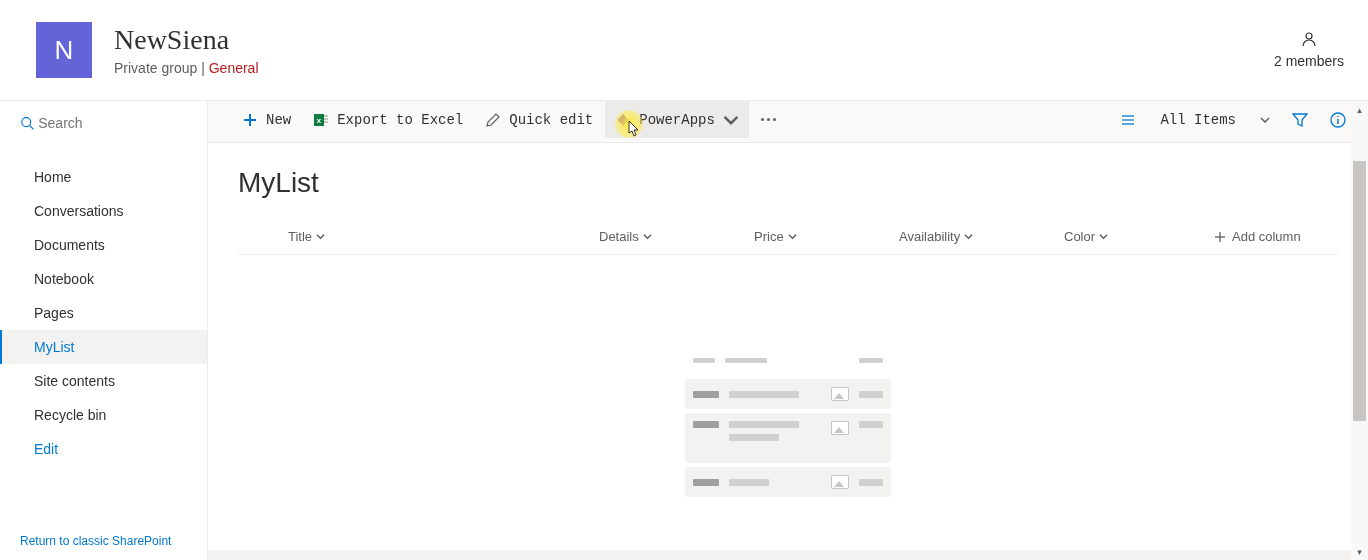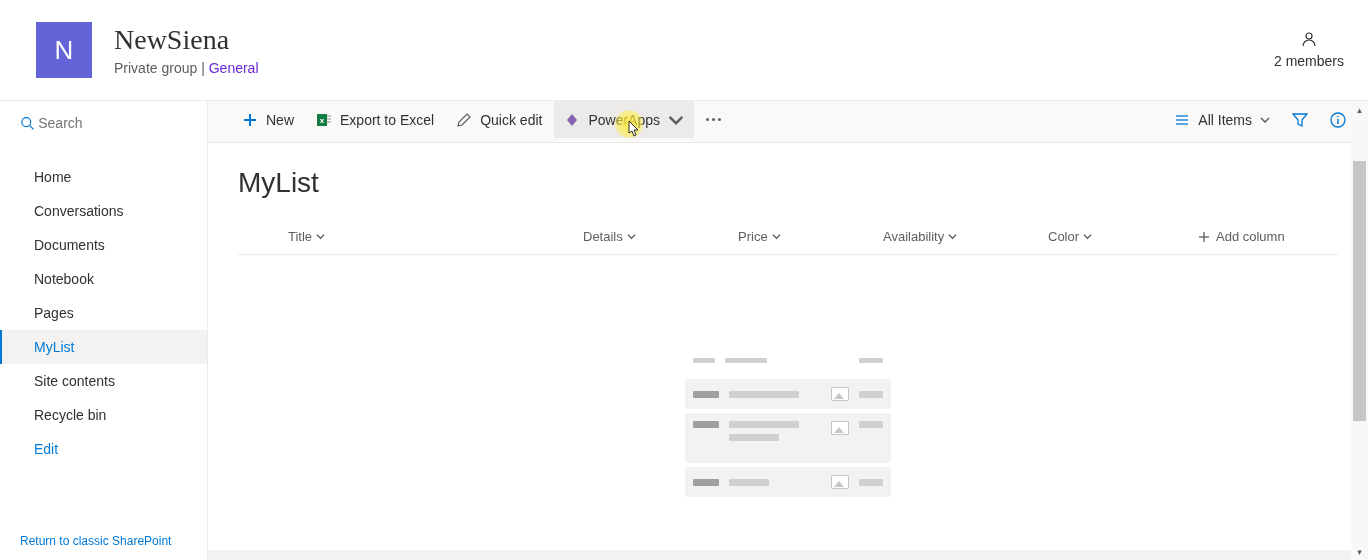--- a/index.html
+++ b/index.html
@@ -30,21 +30,21 @@
       display: flex;
       align-items: center;
       justify-content: center;
       font-size: 26px;
       font-weight: 300;
       margin-right: 22px;
     }
     .site-info { flex: 1; }
     .site-title { font-size: 28px; font-weight: 300; color: #323130; font-family: Liberation Serif, serif; }
     .site-meta { font-size: 14px; color: #605e5c; margin-top: 4px; }
-    .site-meta .classification { color: #6d28d9; }
+    .site-meta .classification { color: #b91c1c; }
     .members { display: flex; align-items: center; gap: 6px; color: #323130; font-size: 14px; flex-direction: column; }
     .members svg { width: 16px; height: 16px; }
 
     
     .main-wrap { display: flex; height: calc(100% - 101px); }
 
     
     .leftnav {
       width: 208px;
       border-right: 1px solid #edebe9;
@@ -94,40 +94,41 @@
 
     
     .cmdbar {
       display: flex;
       align-items: center;
       height: 42px;
       padding: 0 12px 4px 24px;
       background: #faf9f8;
       border-bottom: 1px solid #edebe9;
       gap: 2px;
+      font-family: Liberation Mono, monospace;
     }
     .cmdbar .cmd {
       display: flex;
       align-items: center;
       gap: 8px;
       padding: 0 10px;
       height: 100%;
       cursor: pointer;
       font-size: 14px;
       color: #323130;
       position: relative;
     }
     .cmdbar .cmd.hover { background: #edebe9; }
     .cmdbar .cmd svg { width: 16px; height: 16px; }
     .cmd .chev { width: 10px; height: 10px; }
     .cmdbar-spacer { flex: 1; }
     .cmdbar .right-cmd {
       display: flex;
       align-items: center;
-      gap: 8px;
+      gap: 24px;
       padding: 0 10px;
       height: 100%;
       cursor: pointer;
     }
     .overflow-dots { display: flex; gap: 3px; padding: 0 10px; }
     .overflow-dots span { width: 3px; height: 3px; background: #605e5c; border-radius: 50%; }
 
     
     .cursor-highlight {
       position: absolute;
@@ -146,21 +147,21 @@
       display: flex;
       border-bottom: 1px solid #edebe9;
       padding: 10px 0;
       font-size: 13px;
       color: #605e5c;
     }
     .list-header .col { display: flex; align-items: center; gap: 4px; }
     .list-header .chev { width: 9px; height: 9px; }
     .col.pad { width: 50px; }
     .col.title { width: 295px; }
-    .col.details { width: 155px; }
+    .col.details { width: 155px; margin-left: 16px; }
     .col.price { width: 145px; }
     .col.avail { width: 165px; }
     .col.color { width: 150px; }
     .col.add { display: flex; align-items: center; gap: 6px; text-align: center; }
 
     
     .empty-state {
       display: flex;
       flex-direction: column;
       align-items: center;

